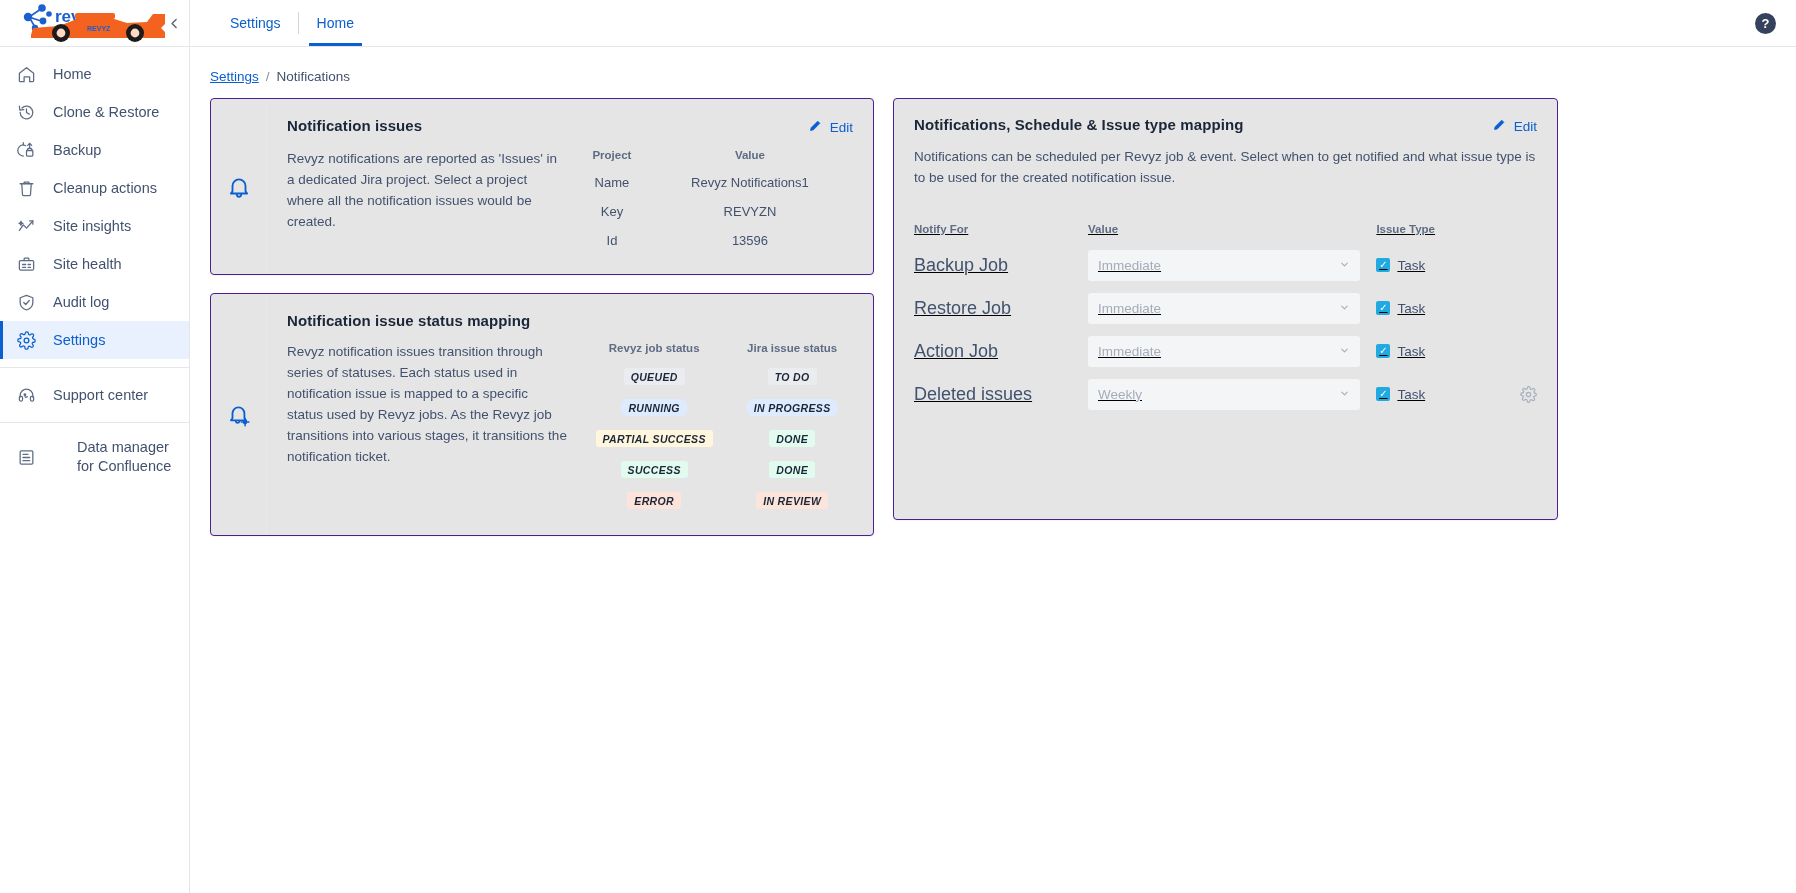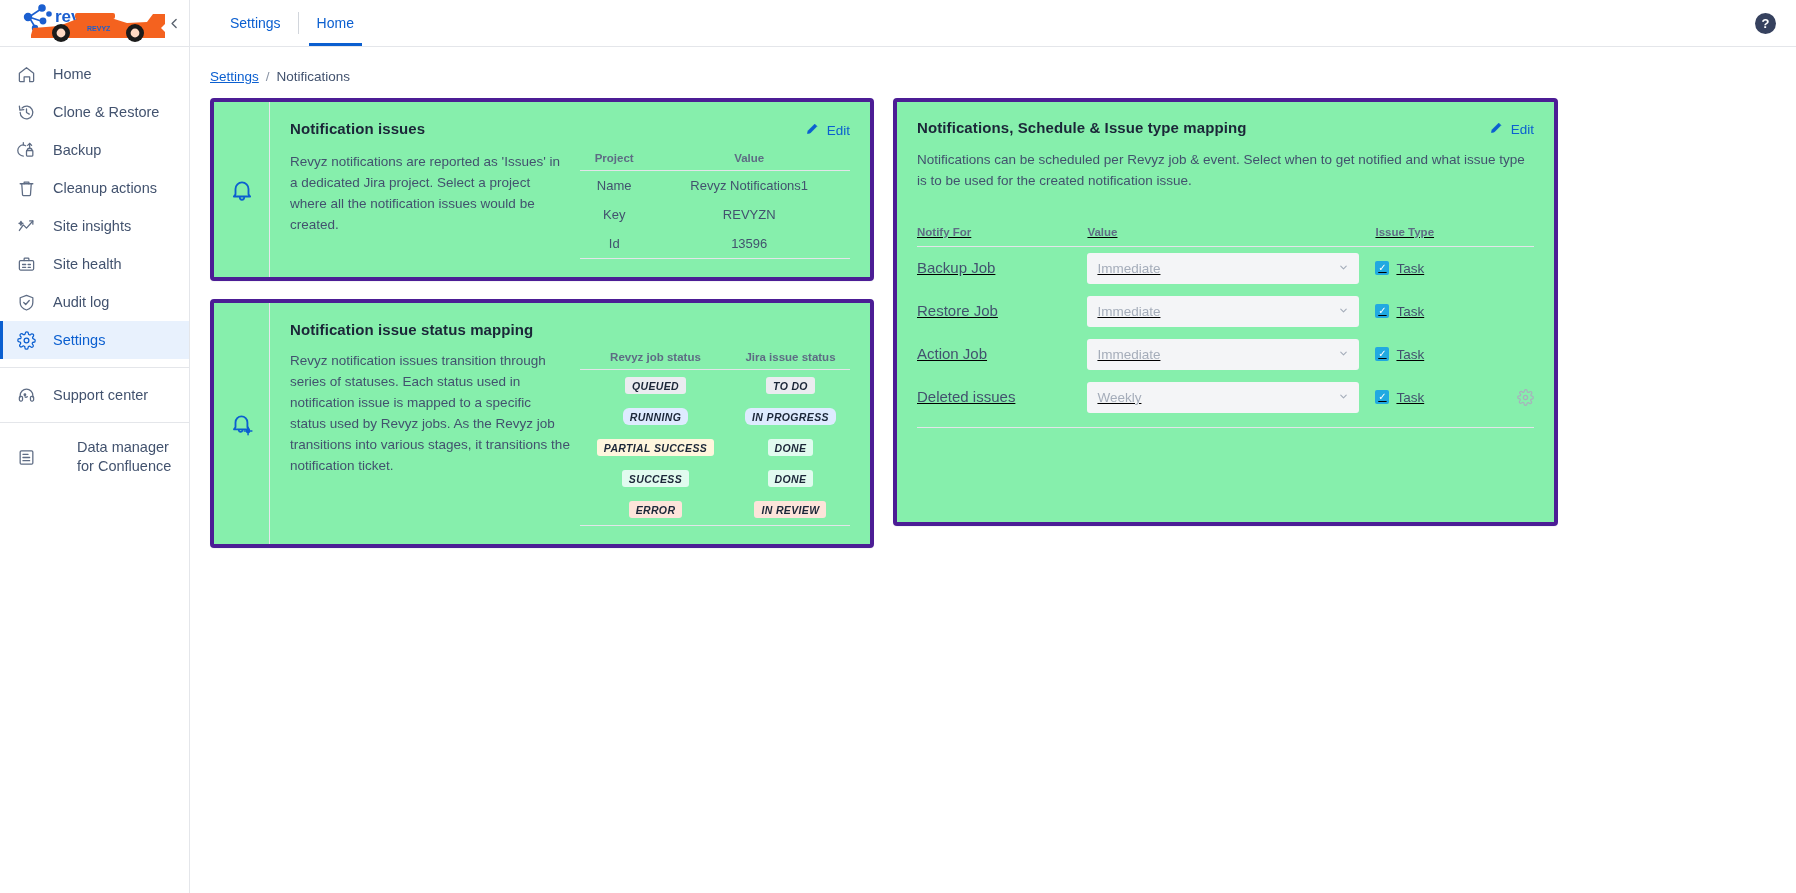--- a/index.html
+++ b/index.html
@@ -145,23 +145,23 @@
   .columns {
     display: flex;
     gap: 19px;
     padding: 0 20px;
     align-items: flex-start;
   }
   .col-left { width: 664px; flex: 0 0 664px; display: flex; flex-direction: column; gap: 18px; }
   .col-right { width: 665px; flex: 0 0 665px; }
 
   .card {
-    border: 4px solid #4c1d95;
+    border: 1px solid #4c1d95;
     border-radius: 4px;
-    background: #86efac;
+    background: #e5e5e5;
     box-shadow: 0 1px 1px rgba(9,30,66,0.05);
   }
   .card-inner { display: flex; }
   .card-icon-col {
     width: 55px; flex: 0 0 55px;
     display: flex; align-items: center; justify-content: center;
     color: #0b5fd0;
   }
   .card-body {
     flex: 1 1 auto;
@@ -225,21 +225,21 @@
   .rp-table th {
     text-align: left; font-size: 11.5px; font-weight: 700; color: #5e6c84;
     padding-bottom: 8px; border-bottom: 1px solid #e2e5e9;
   }
   .rp-table td { padding: 6px 0; vertical-align: middle; }
   .rp-table tr.lastrow td { border-bottom: 1px solid #e2e5e9; padding-bottom: 14px; }
   .col-notify { width: 185px; }
   .col-when { width: 290px; }
   .col-type { width: 130px; }
   .col-act { width: 40px; }
-  .rp-label { font-size: 15px; color: #42526e; }
+  .rp-label { font-size: 18px; color: #42526e; }
   .select {
     background: #f4f5f7;
     border: none; border-radius: 3px;
     height: 31px;
     display: flex; align-items: center;
     padding: 0 10px;
     font-size: 13.5px;
     color: #a5adba;
     cursor: pointer;
     width: 272px;

